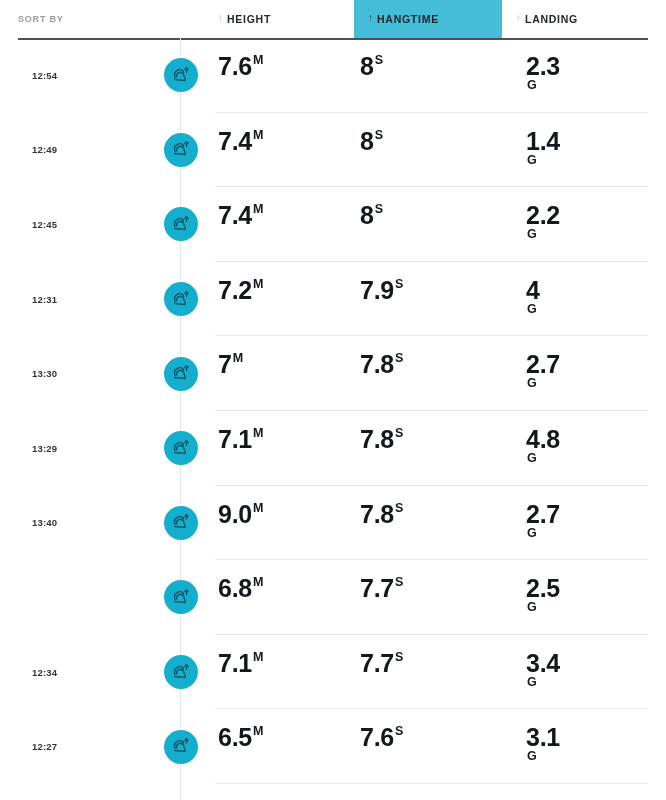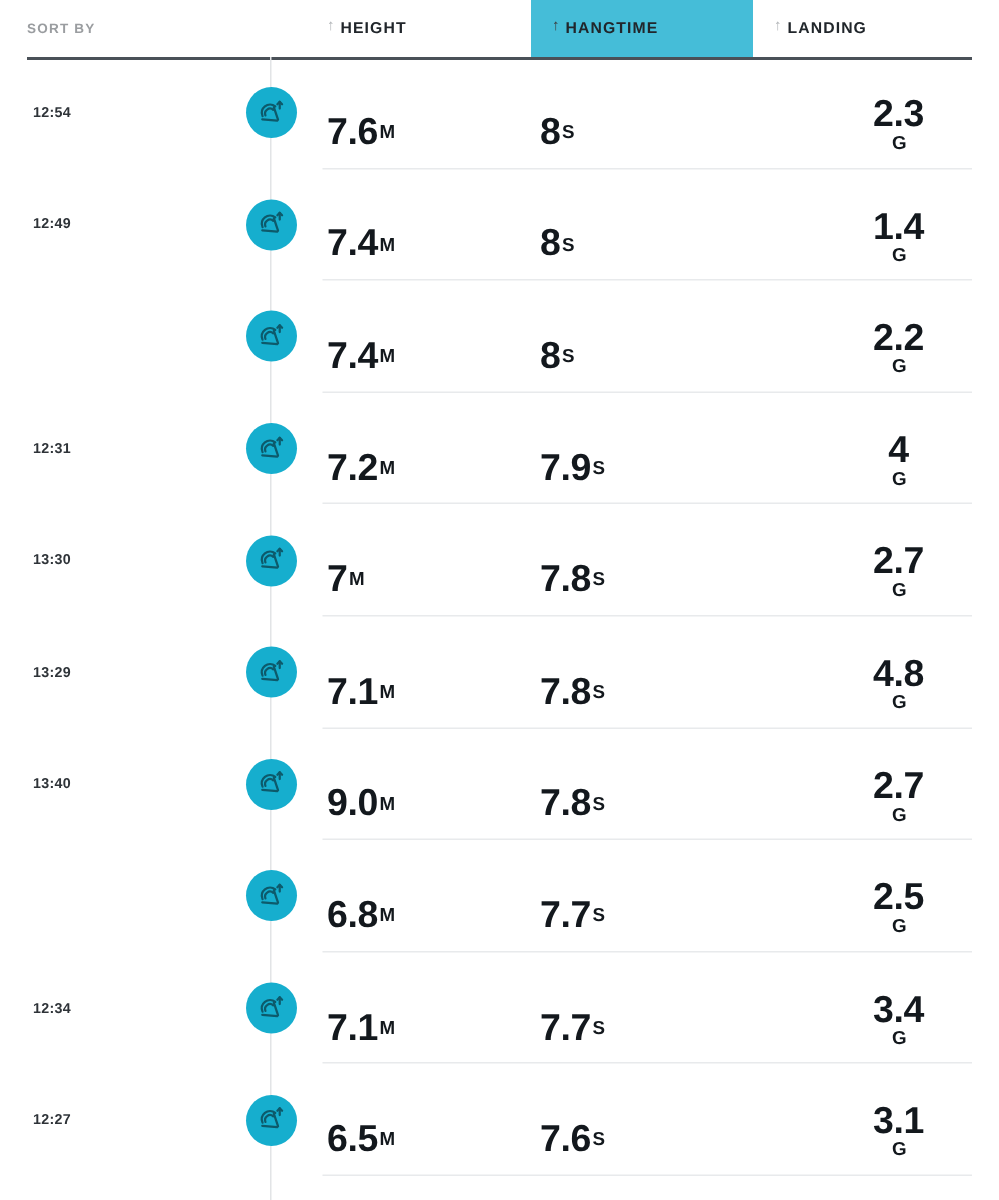--- a/index.html
+++ b/index.html
@@ -113,21 +113,21 @@
   }
 
   .cell {
     position: absolute;
     top: 0;
     height: 74.6px;
     display: flex;
     align-items: center;
   }
 
-  .cell-time { left: 22px; width: 110px; }
+  .cell-time { left: 32px; width: 110px; }
 
   .time-text {
     font-size: 9.5px;
     font-weight: 700;
     letter-spacing: 0.02em;
     color: #2e3338;
     white-space: nowrap;
   }
 
   .cell-icon {
@@ -143,22 +143,22 @@
     background: #16aece;
     display: flex;
     align-items: center;
     justify-content: center;
     flex: none;
   }
 
   .sport-icon svg { display: block; }
 
   .cell-metric {
-    align-items: center;
-    padding-top: 26px;
+    align-items: flex-start;
+    padding-top: 16px;
   }
   .cell-height  { left: 218px; width: 140px; }
   .cell-hang    { left: 360px; width: 140px; }
   .cell-landing { left: 526px; width: 146px; flex-direction: column; }
 
   .metric-value {
     font-size: 25px;
     font-weight: 700;
     color: #13181d;
     letter-spacing: -0.01em;
@@ -261,20 +261,23 @@
             <span class="metric-value">8</span>
             <span class="metric-unit">S</span>
           </div>
           <div class="cell cell-metric cell-landing">
             <span class="metric-value">1.4</span>
             <span class="metric-unit">G</span>
           </div>
           <div class="row-divider"></div>
         </div>
         <div class="row">
+          <div class="cell cell-time">
+            <span class="time-text">12:45</span>
+          </div>
           <div class="cell cell-icon">
             <span class="sport-icon">
               <svg width="21" height="21" viewBox="0 0 24 24" aria-hidden="true">
                 <g fill="none" stroke="#0d5a6b" stroke-width="1.7" stroke-linecap="round" stroke-linejoin="round">
                   <path d="M4.6 14.2c-1.1-2.6-0.4-5.6 1.8-7.4 2.3-1.9 5.6-1.9 7.9 0"></path>
                   <path d="M6.8 13.6c-0.6-1.6-0.1-3.4 1.3-4.4 1.4-1.1 3.4-1 4.7 0.2"></path>
                   <path d="M13.2 7.4 L16.4 16.9"></path>
                   <path d="M4.4 16.6 L15.8 17.6"></path>
                   <path d="M17.7 3.3 L17.7 8.4"></path>
                   <path d="M15.9 5.1 L17.7 3.2 L19.5 5.1"></path>

